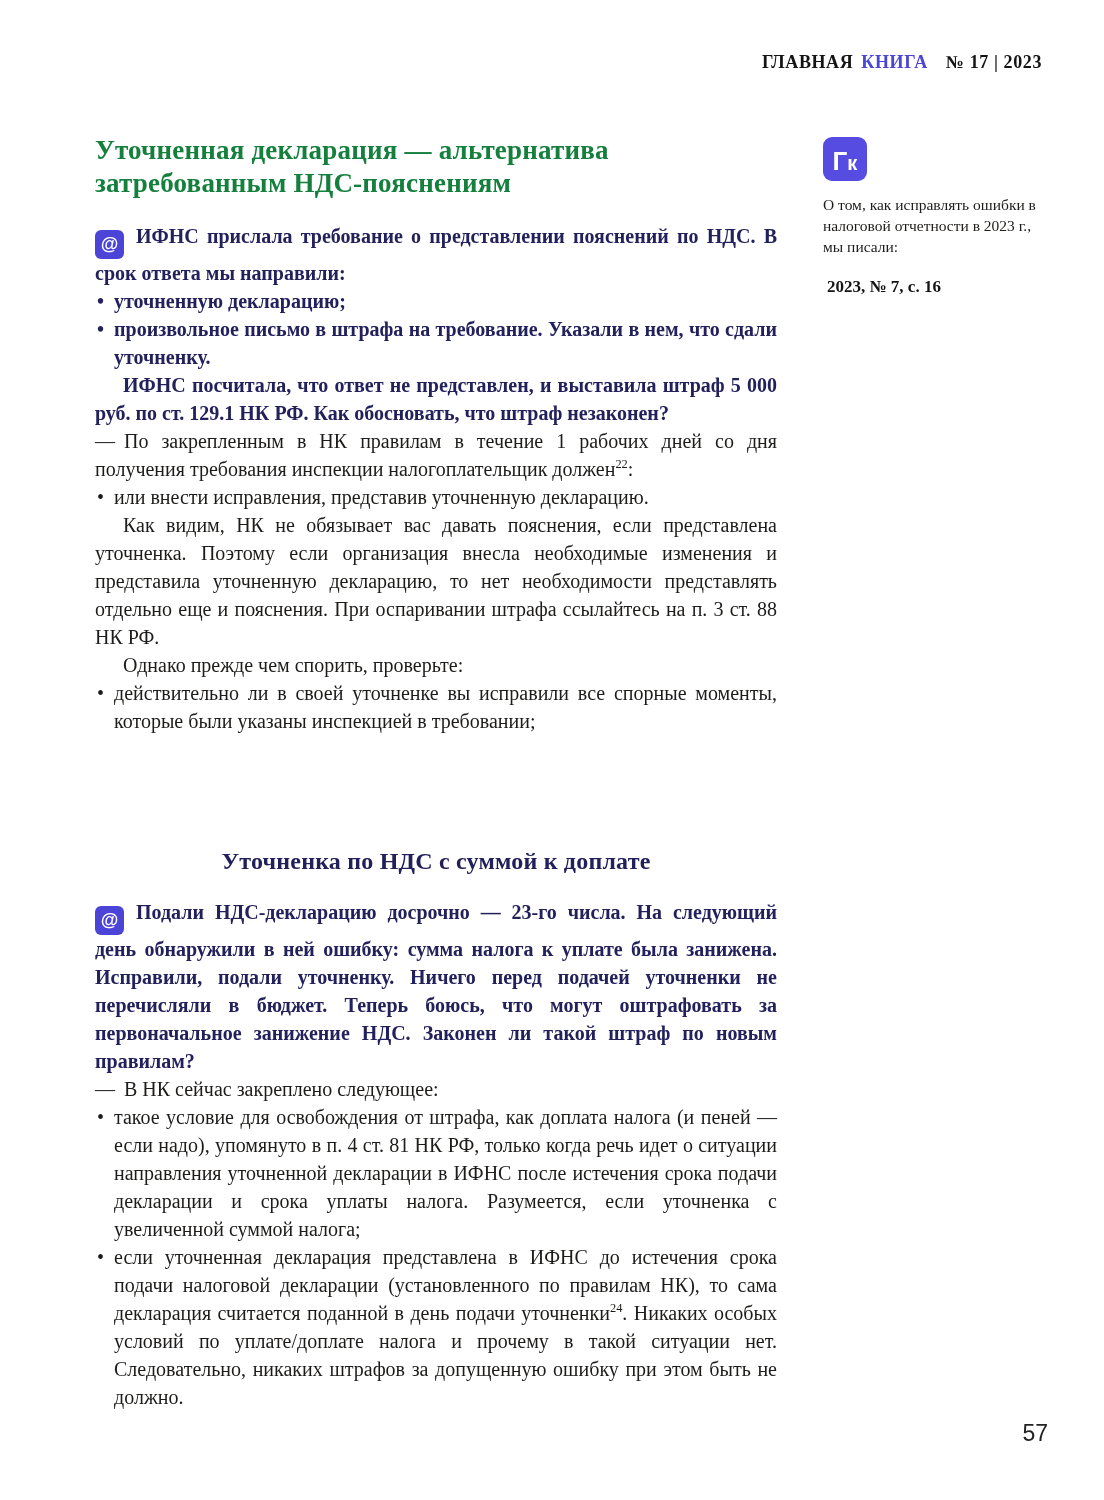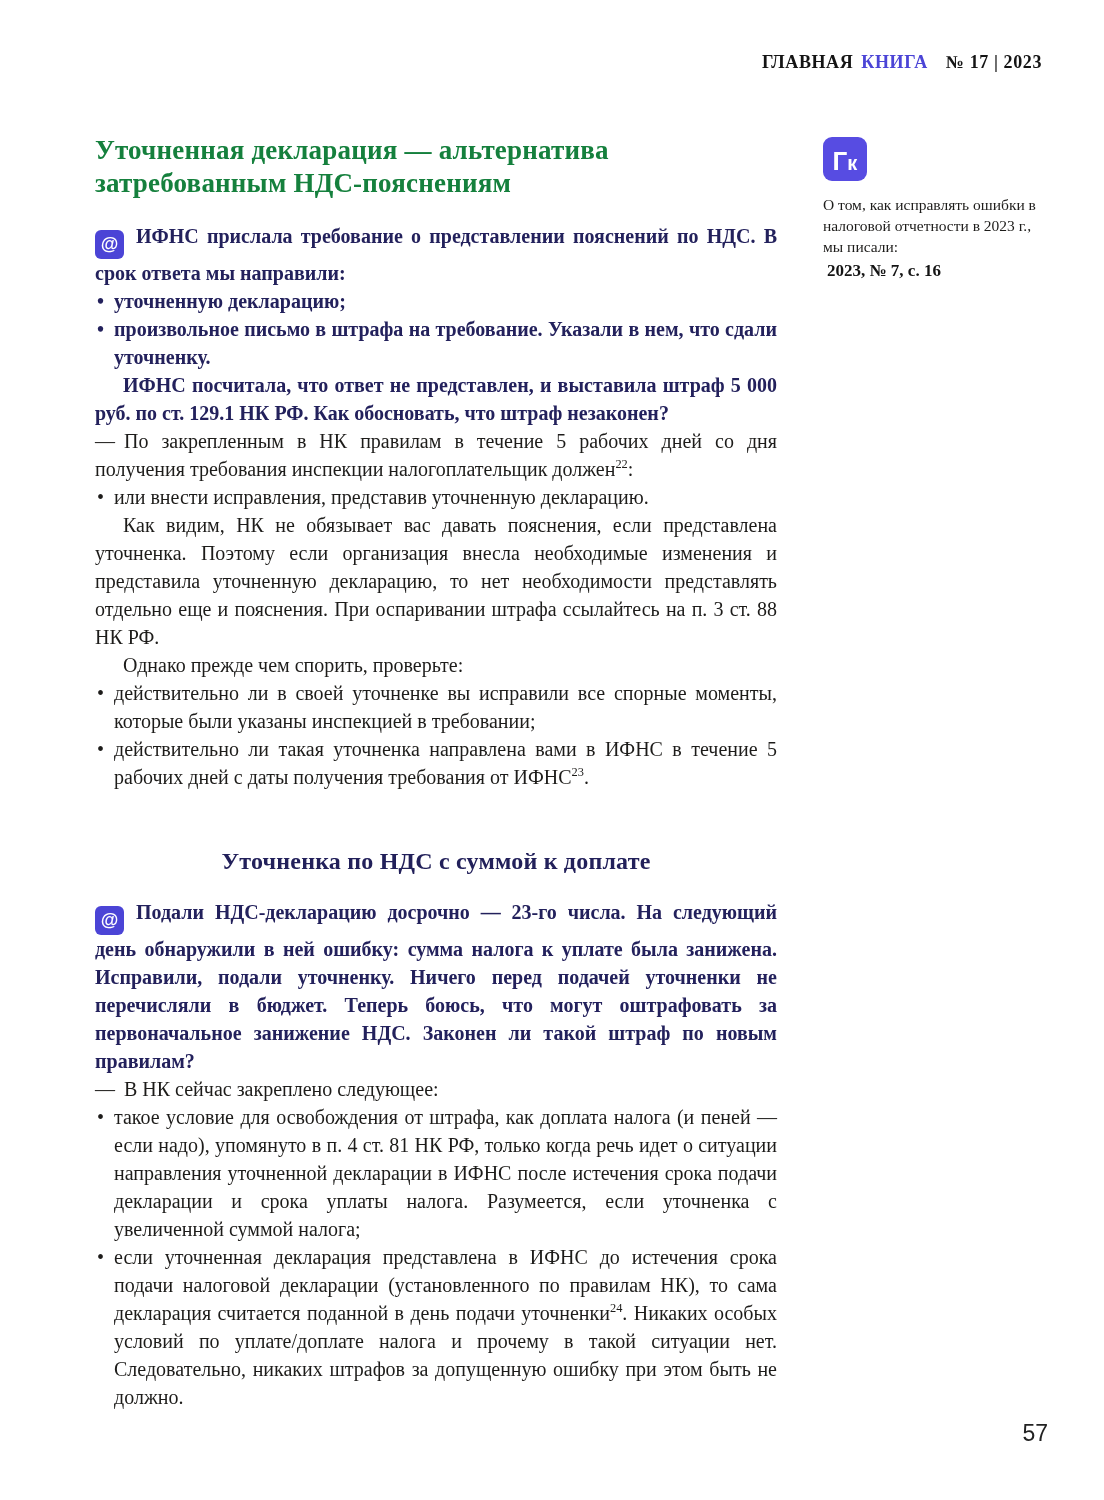--- a/index.html
+++ b/index.html
@@ -54,21 +54,21 @@
   
   .sidebar{position:absolute;left:823px;top:137px;width:224px;}
   .gk-logo{
     width:44px;height:44px;border-radius:9px;background:#574CE2;
     color:#fff;display:flex;align-items:flex-end;justify-content:center;
     font-family:"Liberation Sans", sans-serif;font-weight:bold;
     padding-bottom:7px;box-sizing:border-box;
   }
   .gk-logo .g{font-size:26px;line-height:26px;}
   .gk-logo .k{font-size:20px;line-height:21px;}
-  .side-note{margin:13px 0 4px;font-size:15.5px;line-height:21px;color:#1D1C1A;}
+  .side-note{margin:13px 0 20px;font-size:15.5px;line-height:21px;color:#1D1C1A;}
   .side-ref{margin:4px;font-size:17px;font-weight:bold;color:#141414;}
   
   .footnotes{
     position:absolute;left:823px;top:1303px;width:260px;
     font-size:15.5px;line-height:25px;color:#1D1C1A;
   }
   .fn-line{margin:0;}
   .fn-num{font-weight:bold;margin-right:5px;}
   
   .page-num{
@@ -95,29 +95,26 @@
     <p class="question">
       <span class="at-badge">
           <span>@</span>
         </span><span>ИФНС прислала требование о представлении пояснений по НДС. В срок ответа мы направили:</span>
     </p>
     <p class="question bullet">уточненную декларацию;</p>
     <p class="question bullet">произвольное письмо в штрафа на требование. Указали в нем, что сдали уточненку.</p>
     <p class="question indent">ИФНС посчитала, что ответ не представлен, и выставила штраф 5 000 руб. по ст. 129.1 НК РФ. Как обосновать, что штраф незаконен?</p>
 
     <p class="body-para">
-      <span class="dash">—</span><span>По закрепленным в НК правилам в течение 5 рабочих дней со дня получения требования инспекции налогоплательщик должен</span><sup>22</sup><span>:</span>
+      <span class="dash">—</span><span>По закрепленным в НК правилам в течение 1 рабочих дней со дня получения требования инспекции налогоплательщик должен</span><sup>22</sup><span>:</span>
     </p>
     <p class="body-para bullet">или внести исправления, представив уточненную декларацию.</p>
     <p class="body-para indent">Как видим, НК не обязывает вас давать пояснения, если представлена уточненка. Поэтому если организация внесла необходимые изменения и представила уточненную декларацию, то нет необходимости представлять отдельно еще и пояснения. При оспаривании штрафа ссылайтесь на п. 3 ст. 88 НК РФ.</p>
     <p class="body-para indent">Однако прежде чем спорить, проверьте:</p>
     <p class="body-para bullet">действительно ли в своей уточненке вы исправили все спорные моменты, которые были указаны инспекцией в требовании;</p>
-    <p class="body-para bullet">
-      <span>действительно ли такая уточненка направлена вами в ИФНС в течение 5 рабочих дней с даты получения требования от ИФНС</span><sup>23</sup><span>.</span>
-    </p>
   </main>
 
   <section class="article2">
     <h2 class="article-title">Уточненка по НДС с суммой к доплате</h2>
 
     <p class="question">
       <span class="at-badge">
           <span>@</span>
         </span><span>Подали НДС-декларацию досрочно — 23-го числа. На следующий день обнаружили в ней ошибку: сумма налога к уплате была занижена. Исправили, подали уточненку. Ничего перед подачей уточненки не перечисляли в бюджет. Теперь боюсь, что могут оштрафовать за первоначальное занижение НДС. Законен ли такой штраф по новым правилам?</span>
     </p>

